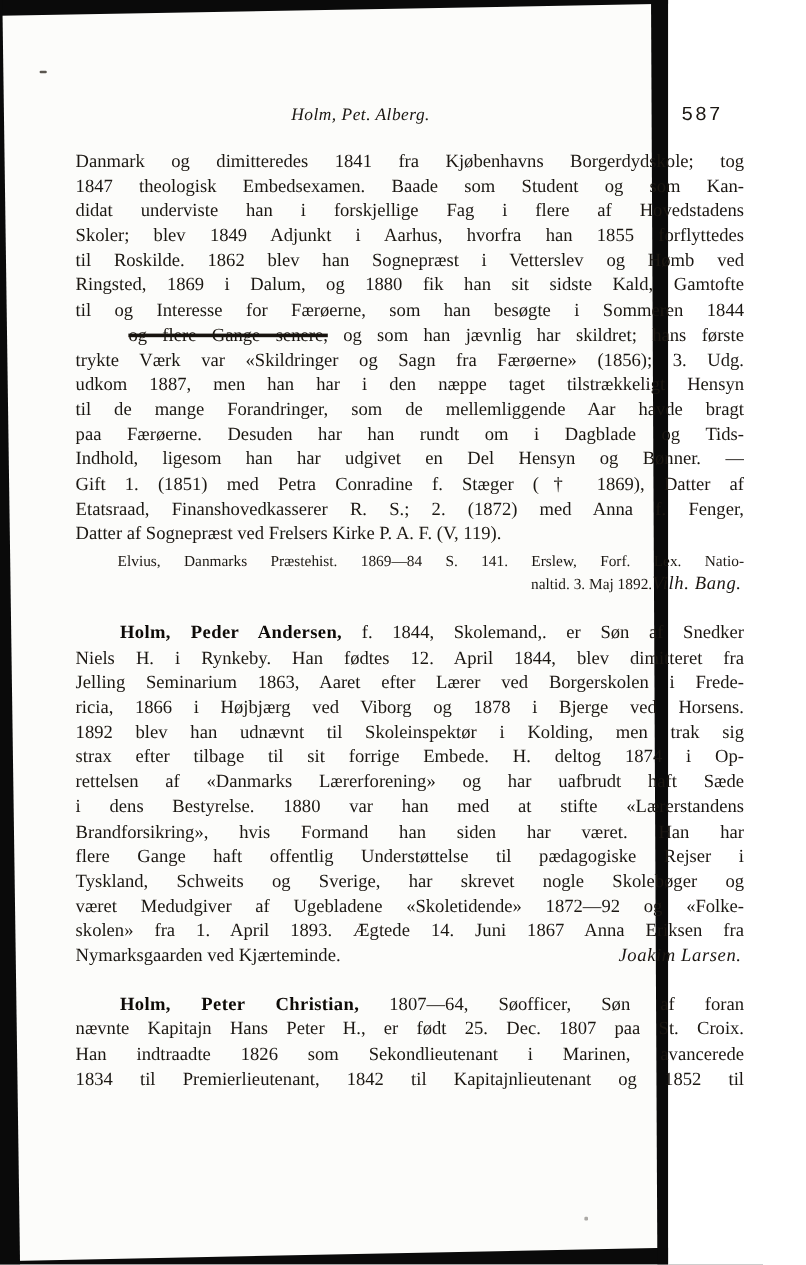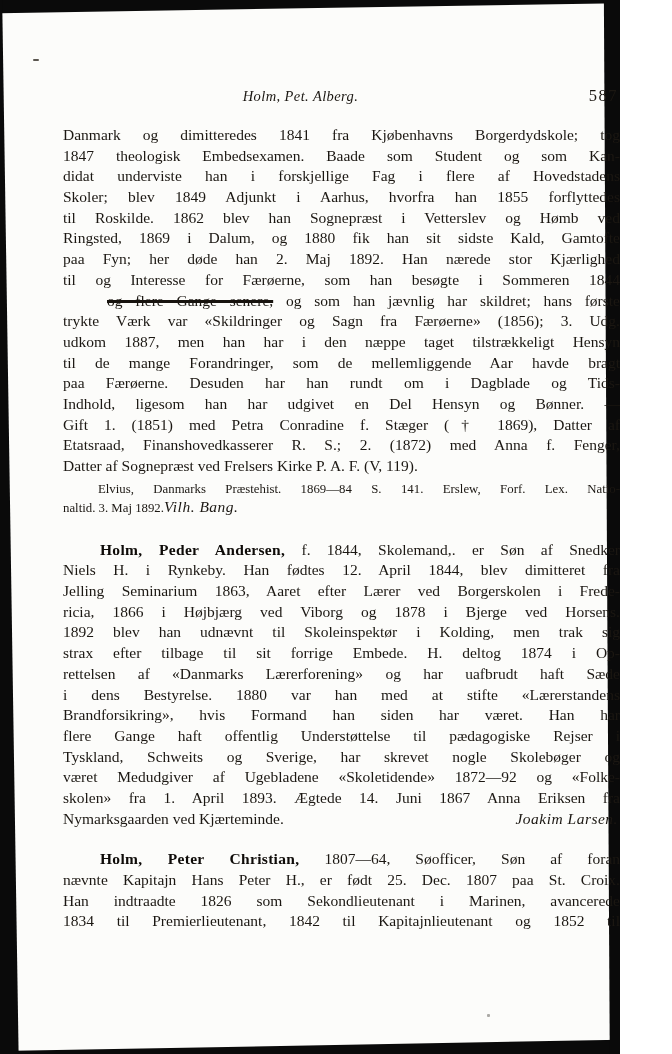--- a/index.html
+++ b/index.html
@@ -2,55 +2,55 @@
 <html><head>
 <meta charset="utf-8">
 <style>
   html,body{margin:0;padding:0;}
   body{
     width:672px;height:1054px;overflow:hidden;
     background:#ffffff;
     font-family:"Liberation Serif","DejaVu Serif",serif;
   }
   .page{
-    position:relative;width:620px;height:1054px;
+    position:relative;width:557px;height:1054px;
     background:#fcfcfa;color:#1b1712;
   }
   
   .edge{position:absolute;inset:0;background:#0a0a0a;pointer-events:none;}
   .edge.top{clip-path:polygon(0 0,100% 0,100% 0.30%,0 1.25%);}
   .edge.bottom{clip-path:polygon(0 99.72%,100% 98.65%,100% 100%,0 100%);}
   .edge.left{clip-path:polygon(0 0,0.35% 0,3.0% 100%,0 100%);}
   .edge.right{clip-path:polygon(97.4% 0,100% 0,100% 100%,98.35% 100%);}
   .speck{position:absolute;background:#5a564f;border-radius:1px;}
   .speck.s1{left:33px;top:59px;width:6px;height:2px;}
   .speck.s2{left:487px;top:1014px;width:3px;height:3px;opacity:.5;}
 
   .content{position:absolute;left:63px;top:88px;width:557px;}
   .header{position:relative;height:20px;}
   .running-title{
     position:absolute;left:calc(50% - 41px);transform:translateX(-50%);
     font-style:italic;font-size:14.5px;letter-spacing:.4px;white-space:nowrap;
   }
-  .page-number{position:absolute;right:2px;top:-2px;font-size:16.5px;letter-spacing:1.5px;}
+  .page-number{position:absolute;right:18px;top:-2px;font-size:16.5px;letter-spacing:1.5px;font-family:Liberation Mono, monospace;}
 
   .body-text{margin-top:17px;font-size:15.5px;line-height:20.7px;}
   .tline{
     text-align:justify;text-align-last:justify;
     -moz-text-align-last:justify;
     height:20.7px;overflow:hidden;white-space:nowrap;
   }
   .tline.lastline{text-align-last:left;}
   .tline.firstline{text-indent:37px;}
   .strike{text-decoration:line-through;text-decoration-thickness:2.6px;text-decoration-color:#17130e;margin-left:44px;}
   b.heading{font-weight:bold;letter-spacing:.3px;color:#0e0b08;}
 
   .sources{margin-top:3px;font-size:12.8px;line-height:18.5px;}
   .source-first{text-indent:35px;text-align:justify;text-align-last:justify;height:18.5px;white-space:nowrap;}
-  .sig-row{display:flex;justify-content:flex-start;align-items:baseline;}
+  .sig-row{display:flex;justify-content:flex-end;align-items:baseline;}
   .signature{font-style:italic;font-size:15.5px;letter-spacing:.5px;padding-right:2px;}
 
   .entry2{margin-top:22px;}
   .entry3{margin-top:20px;}
   .bodysig-row{display:flex;justify-content:space-between;align-items:flex-end;height:20.7px;}
 </style>
 </head>
 <body>
 
 <div class="page">
@@ -72,21 +72,20 @@
     <div class="body-text">
 
       <div class="entry1">
         <div>
             <div class="tline">Danmark og dimitteredes 1841 fra Kjøbenhavns Borgerdydskole; tog</div>
             <div class="tline">1847 theologisk Embedsexamen.  Baade som Student og som Kan-</div>
             <div class="tline">didat underviste han i forskjellige Fag i flere af Hovedstadens</div>
             <div class="tline">Skoler; blev 1849 Adjunkt i Aarhus, hvorfra han 1855 forflyttedes</div>
             <div class="tline">til Roskilde.  1862 blev han Sognepræst i Vetterslev og Hømb ved</div>
             <div class="tline">Ringsted, 1869 i Dalum, og 1880 fik han sit sidste Kald, Gamtofte</div>
-            <div class="tline">paa Fyn; her døde han 2. Maj 1892.  Han nærede stor Kjærlighed</div>
             <div class="tline">til og Interesse for Færøerne, som han besøgte i Sommeren 1844</div>
           </div>
         <div class="tline">
           <span class="strike">og flere Gange senere,</span>
           <span>og som han jævnlig har skildret; hans første</span>
         </div>
         <div>
             <div class="tline">trykte Værk var «Skildringer og Sagn fra Færøerne» (1856); 3. Udg.</div>
             <div class="tline">udkom 1887, men han har i den næppe taget tilstrækkeligt Hensyn</div>
             <div class="tline">til de mange Forandringer, som de mellemliggende Aar havde bragt</div>

